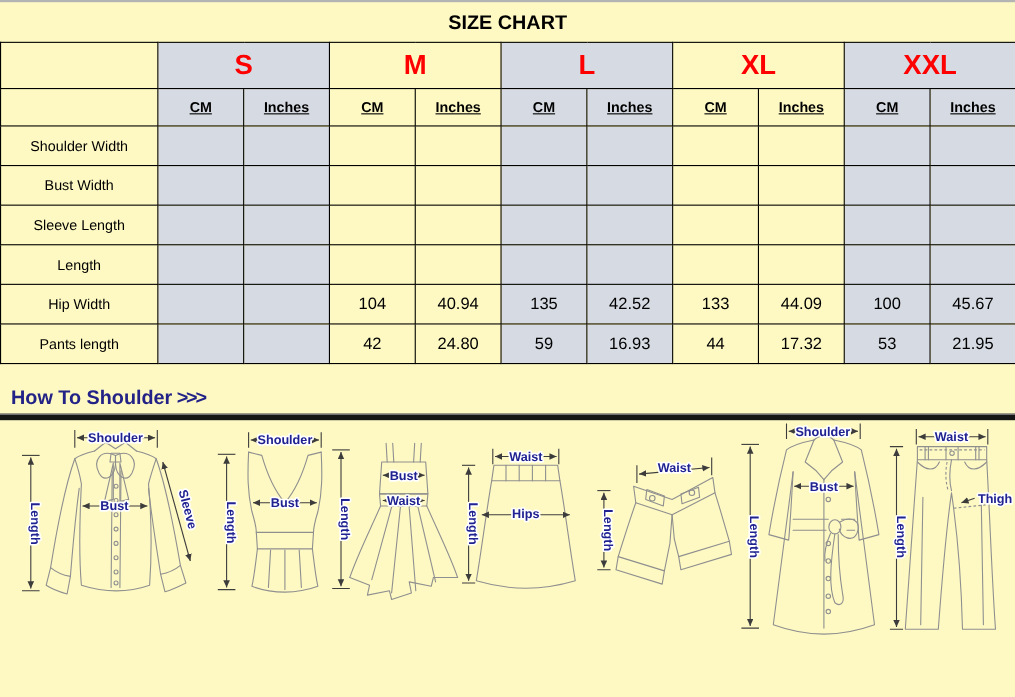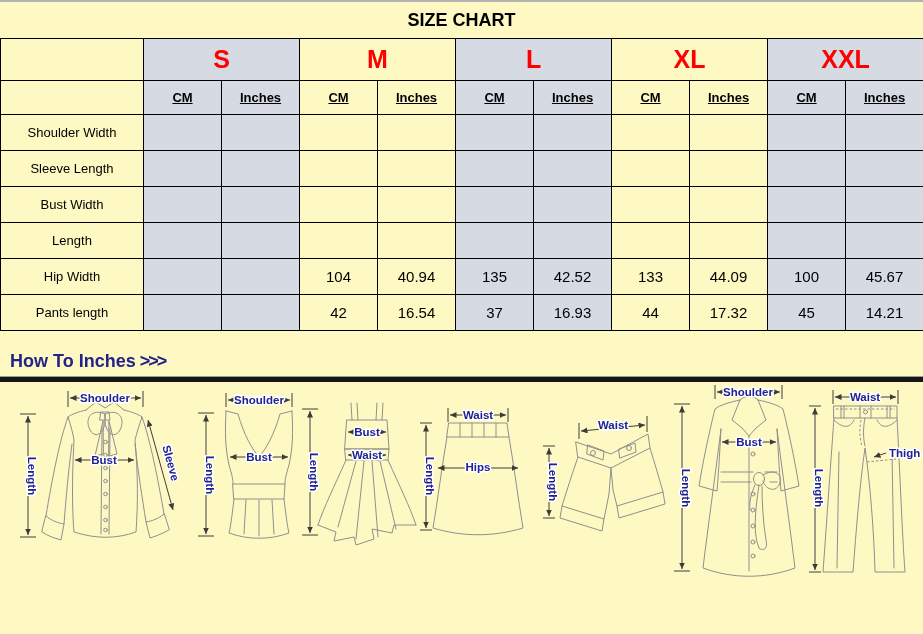--- a/index.html
+++ b/index.html
@@ -82,34 +82,34 @@
         <td class="val"></td>
         <td class="val"></td>
         <td class="val"></td>
         <td class="val"></td>
         <td class="val"></td>
         <td class="val"></td>
         <td class="val"></td>
         <td class="val"></td>
       </tr>
       <tr class="data">
+        <td class="rlabel">Bust Width</td>
+        <td class="val"></td>
+        <td class="val"></td>
+        <td class="val"></td>
+        <td class="val"></td>
+        <td class="val"></td>
+        <td class="val"></td>
+        <td class="val"></td>
+        <td class="val"></td>
+        <td class="val"></td>
+        <td class="val"></td>
+      </tr>
+      <tr class="data">
         <td class="rlabel">Sleeve Length</td>
-        <td class="val"></td>
-        <td class="val"></td>
-        <td class="val"></td>
-        <td class="val"></td>
-        <td class="val"></td>
-        <td class="val"></td>
-        <td class="val"></td>
-        <td class="val"></td>
-        <td class="val"></td>
-        <td class="val"></td>
-      </tr>
-      <tr class="data">
-        <td class="rlabel">Bust Width</td>
         <td class="val"></td>
         <td class="val"></td>
         <td class="val"></td>
         <td class="val"></td>
         <td class="val"></td>
         <td class="val"></td>
         <td class="val"></td>
         <td class="val"></td>
         <td class="val"></td>
         <td class="val"></td>
@@ -138,33 +138,33 @@
         <td class="val">133</td>
         <td class="val">44.09</td>
         <td class="val">100</td>
         <td class="val">45.67</td>
       </tr>
       <tr class="data">
         <td class="rlabel">Pants length</td>
         <td class="val"></td>
         <td class="val"></td>
         <td class="val">42</td>
-        <td class="val">16.54</td>
-        <td class="val">37</td>
+        <td class="val">24.80</td>
+        <td class="val">59</td>
         <td class="val">16.93</td>
         <td class="val">44</td>
         <td class="val">17.32</td>
-        <td class="val">45</td>
-        <td class="val">14.21</td>
+        <td class="val">53</td>
+        <td class="val">21.95</td>
       </tr>
     </tbody>
   </table>
 
   <div class="measure-heading">
-    <span>How To Inches</span><span class="arrows">&gt;&gt;&gt;</span>
+    <span>How To Shoulder</span><span class="arrows">&gt;&gt;&gt;</span>
   </div>
 
   <div class="divider"></div>
 
   <div class="diagrams">
 
     <svg width="0" height="0">
       <defs>
         <marker id="ah" markerWidth="9" markerHeight="9" refX="6.5" refY="3" orient="auto-start-reverse" markerUnits="userSpaceOnUse">
           <path d="M0,0 L6.5,3 L0,6 Z" fill="#3c3c3c"></path>

